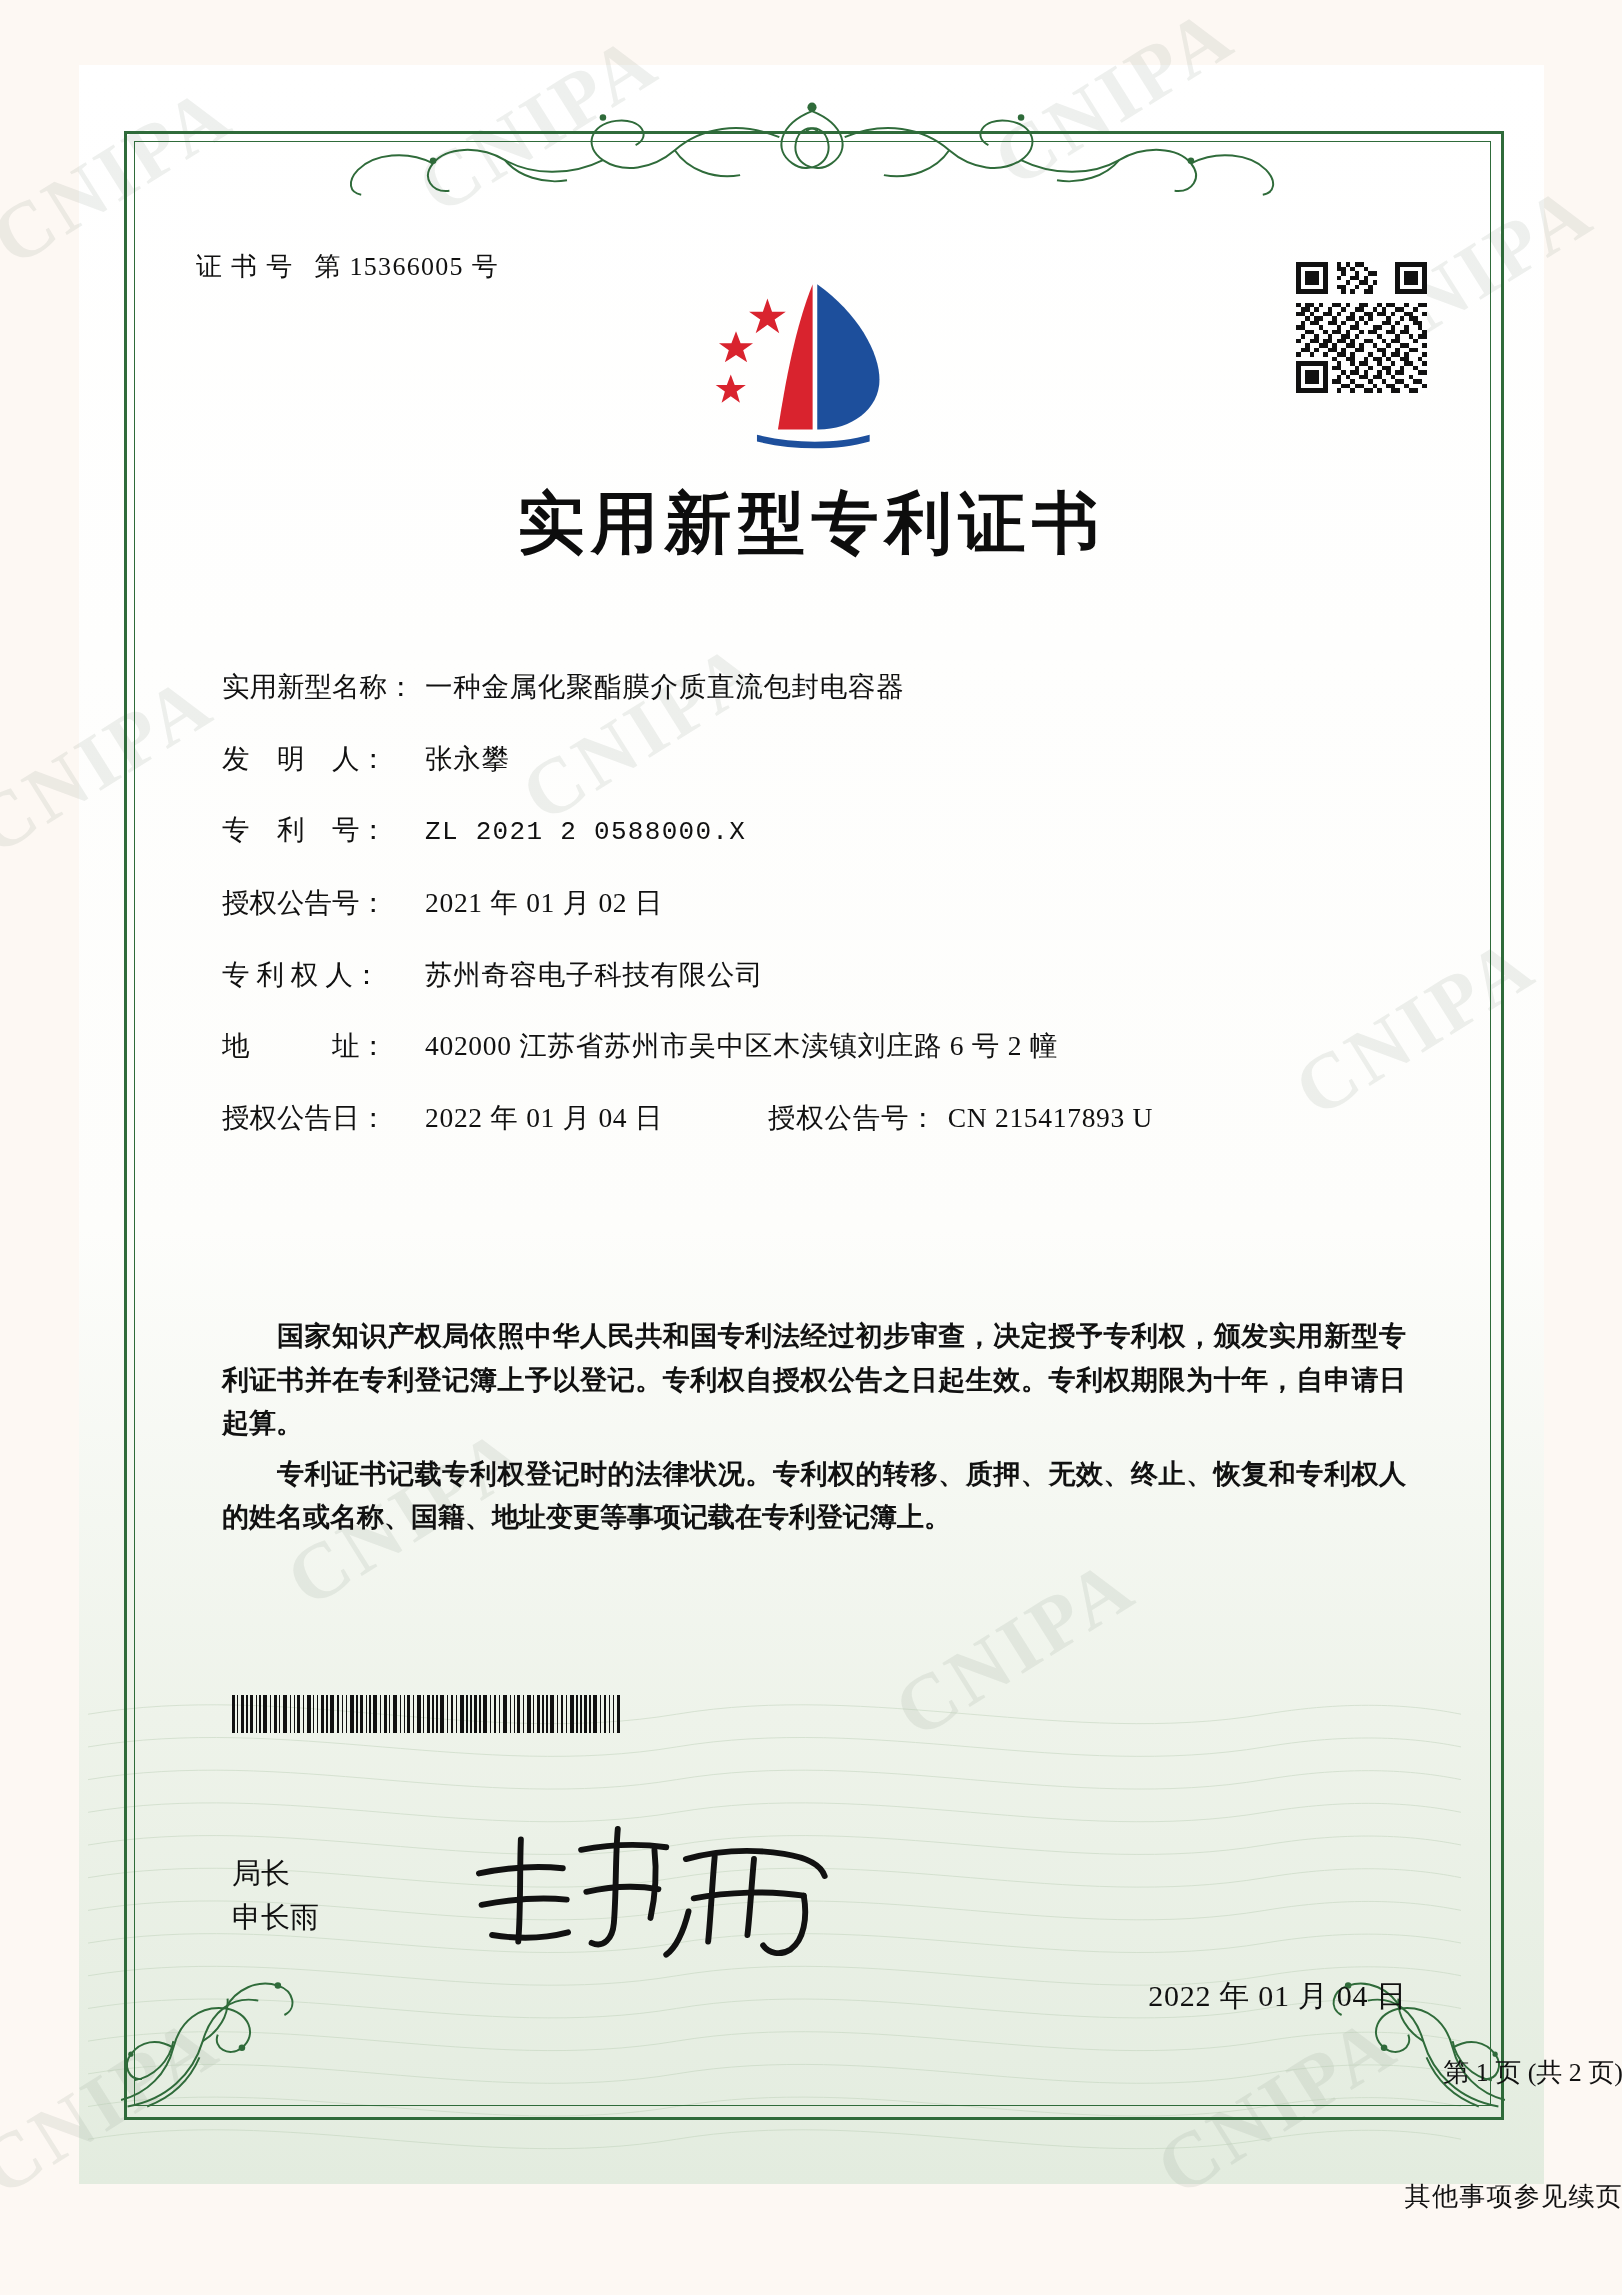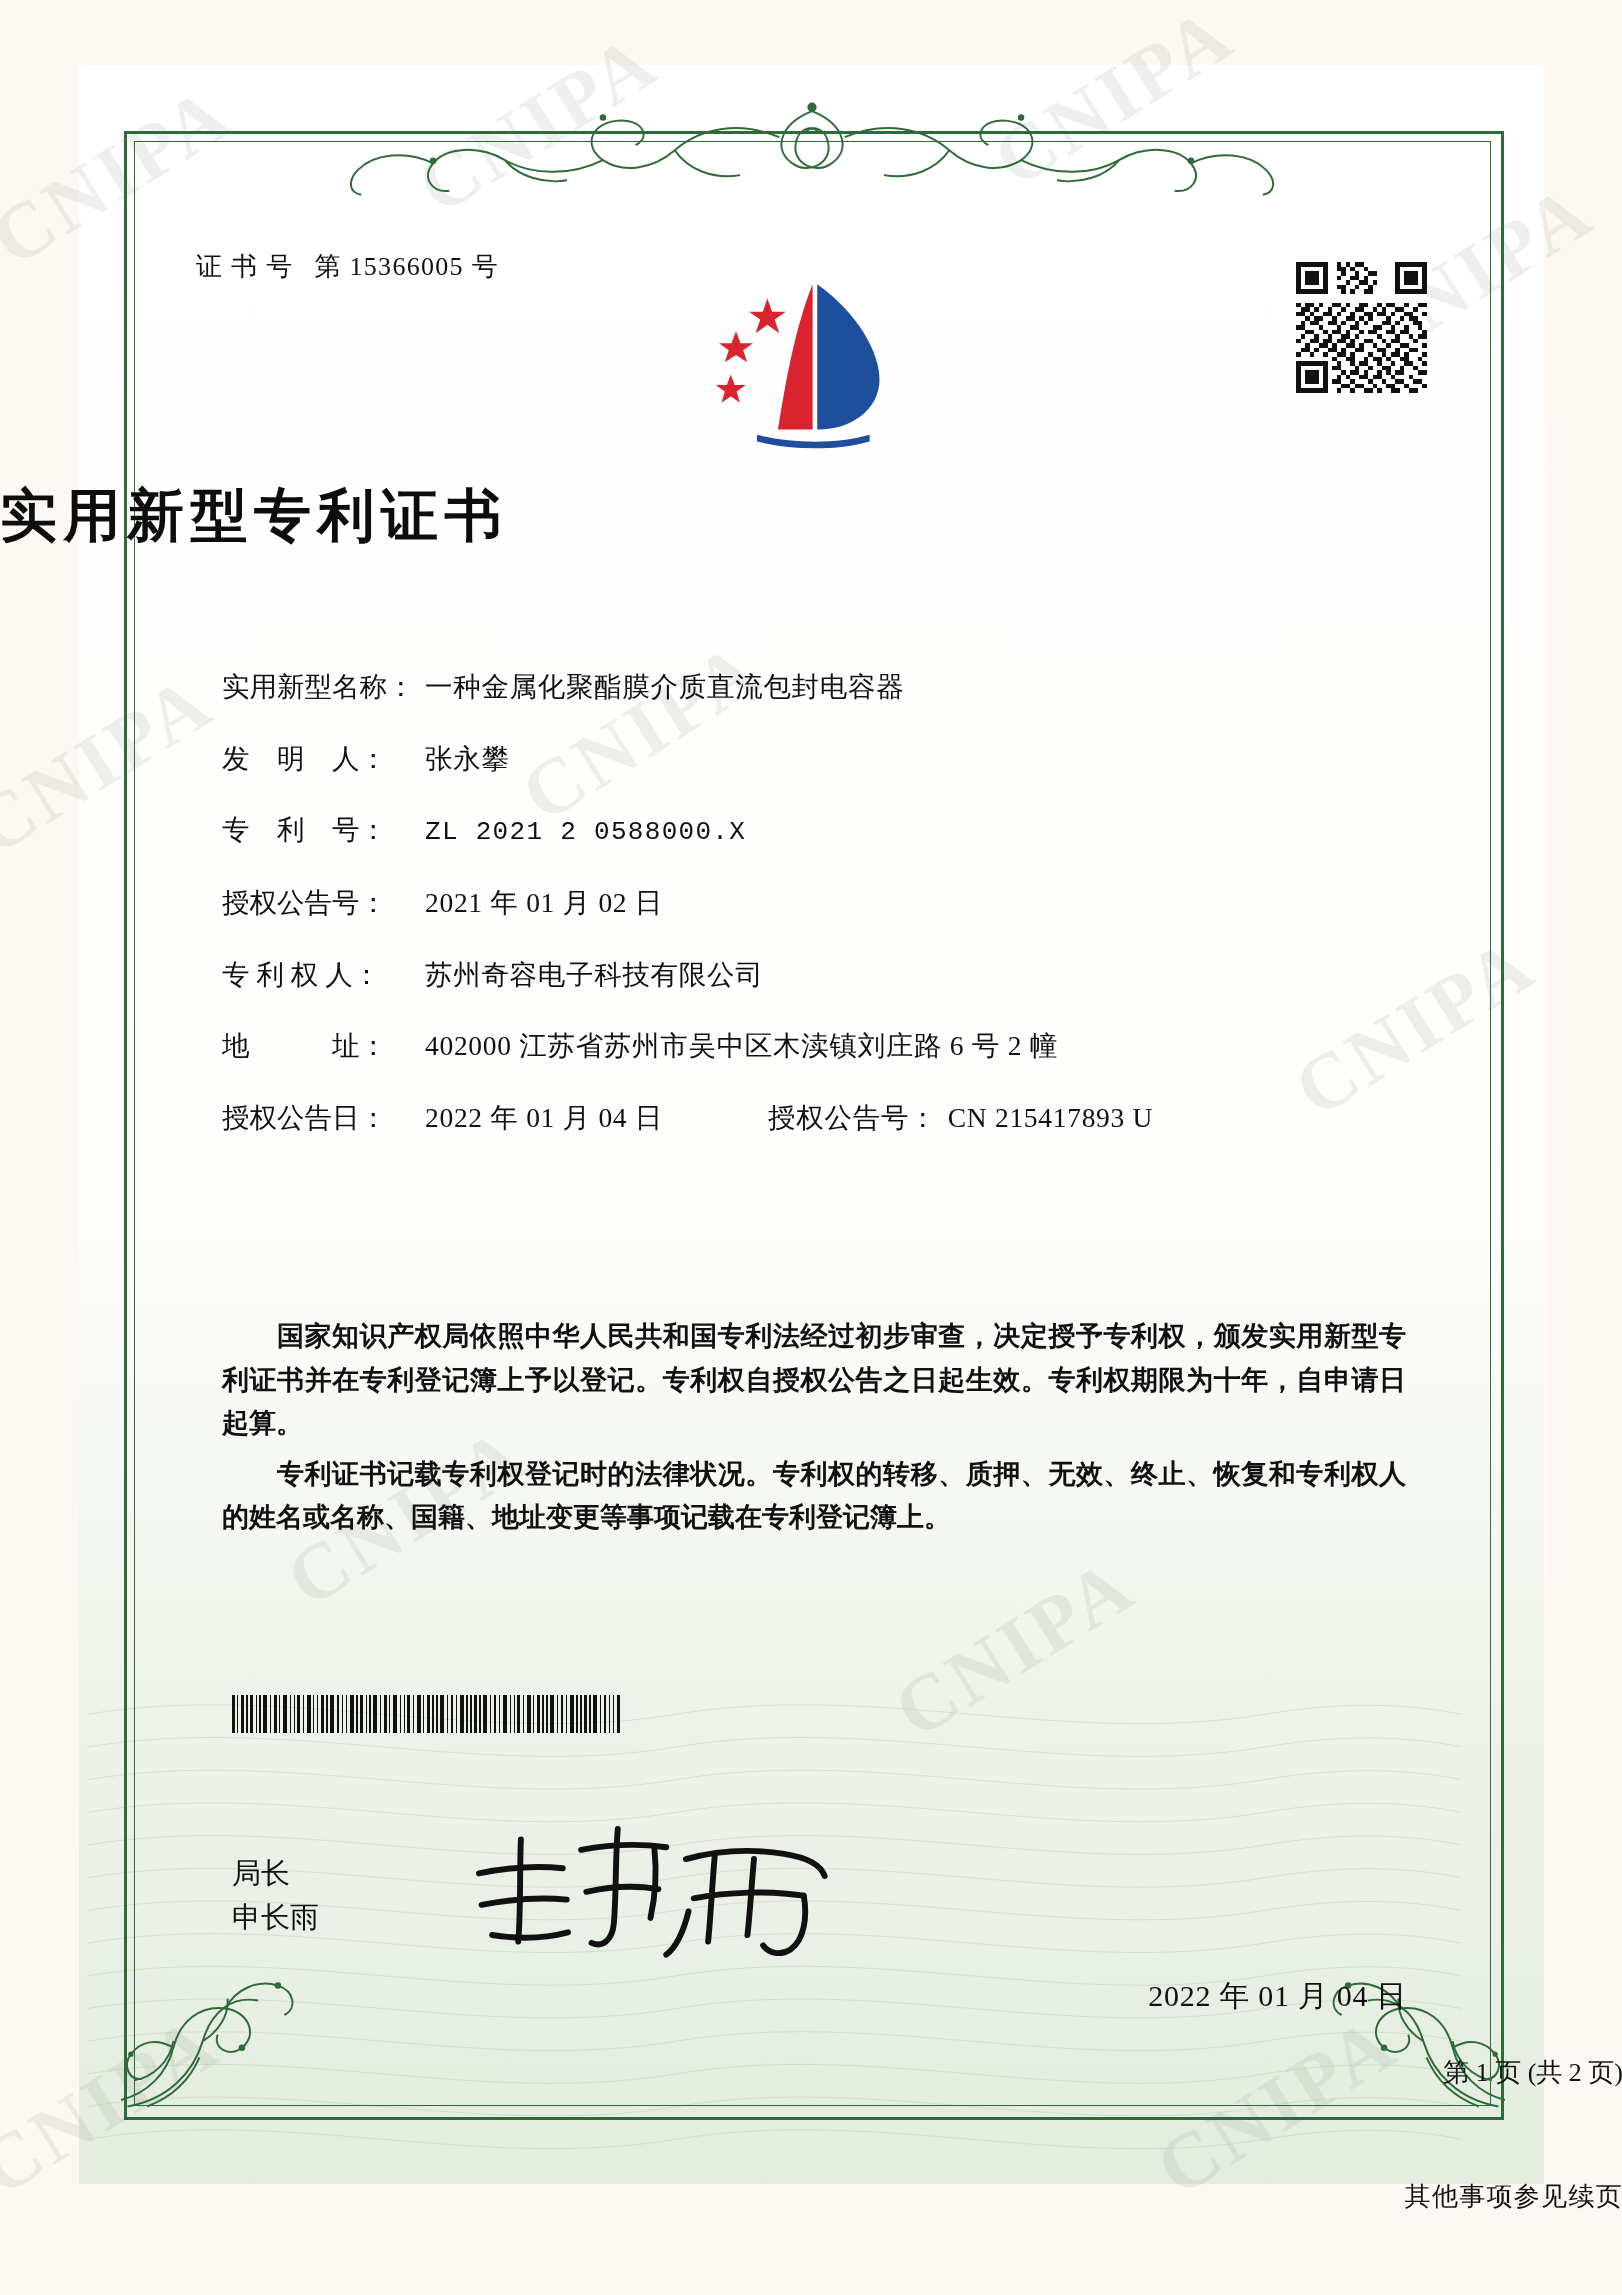--- a/index.html
+++ b/index.html
@@ -118,21 +118,22 @@
     width: 131px;
     height: 131px;
     background: #fff;
   }
 
   .title {
     position: absolute;
     left: 0;
     right: 0;
     top: 478px;
-    font-size: 57px;
+    text-align: center;
+    font-size: 67px;
     font-weight: bold;
     letter-spacing: 6.5px;
     color: #0d0d0d;
     font-family: "DejaVu Serif", "Liberation Serif", serif;
   }
 
   .fields {
     position: absolute;
     left: 222px;
     top: 661px;

